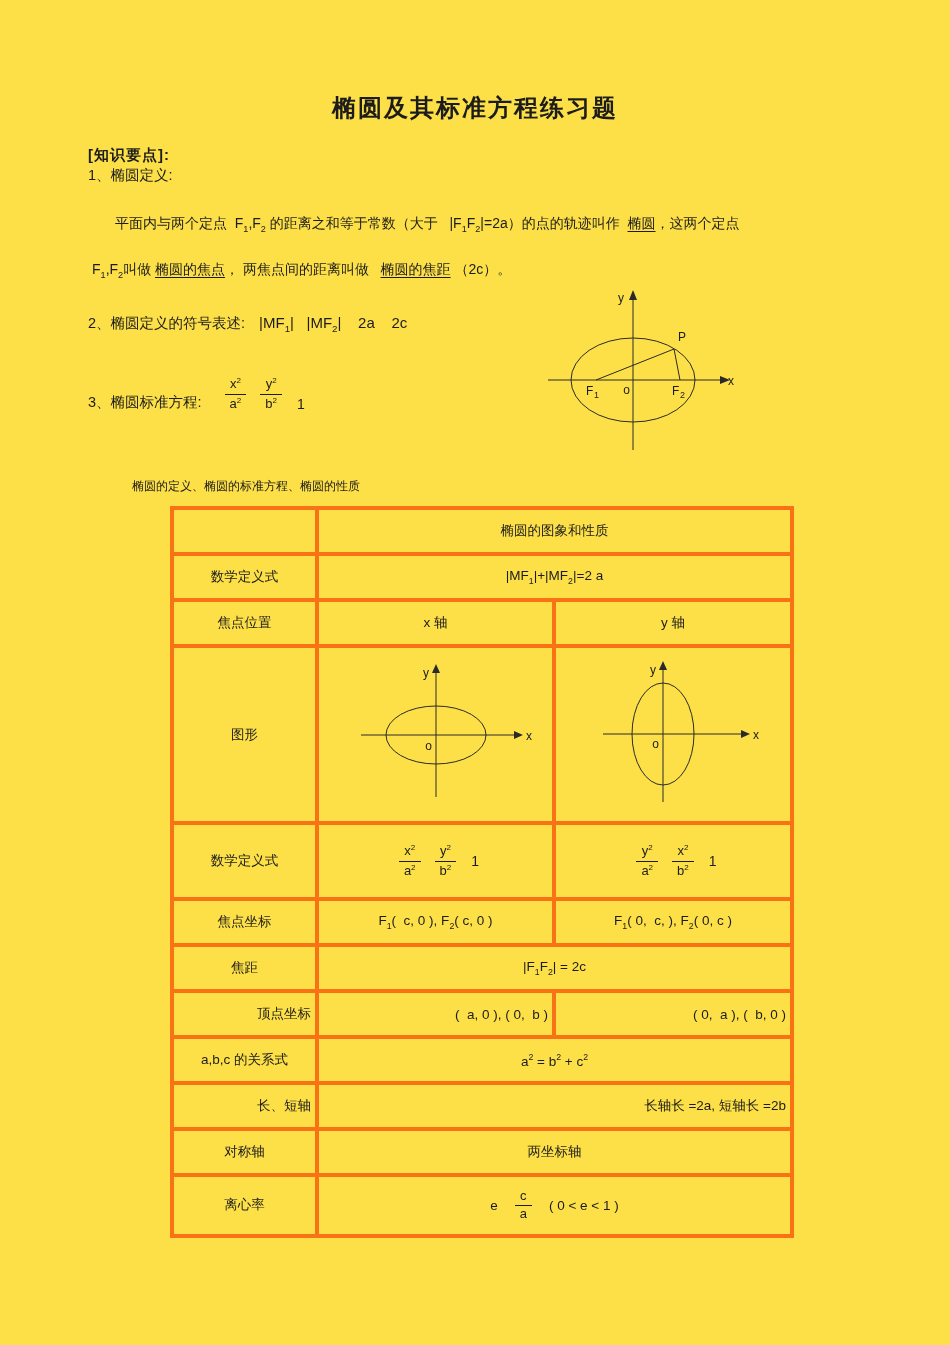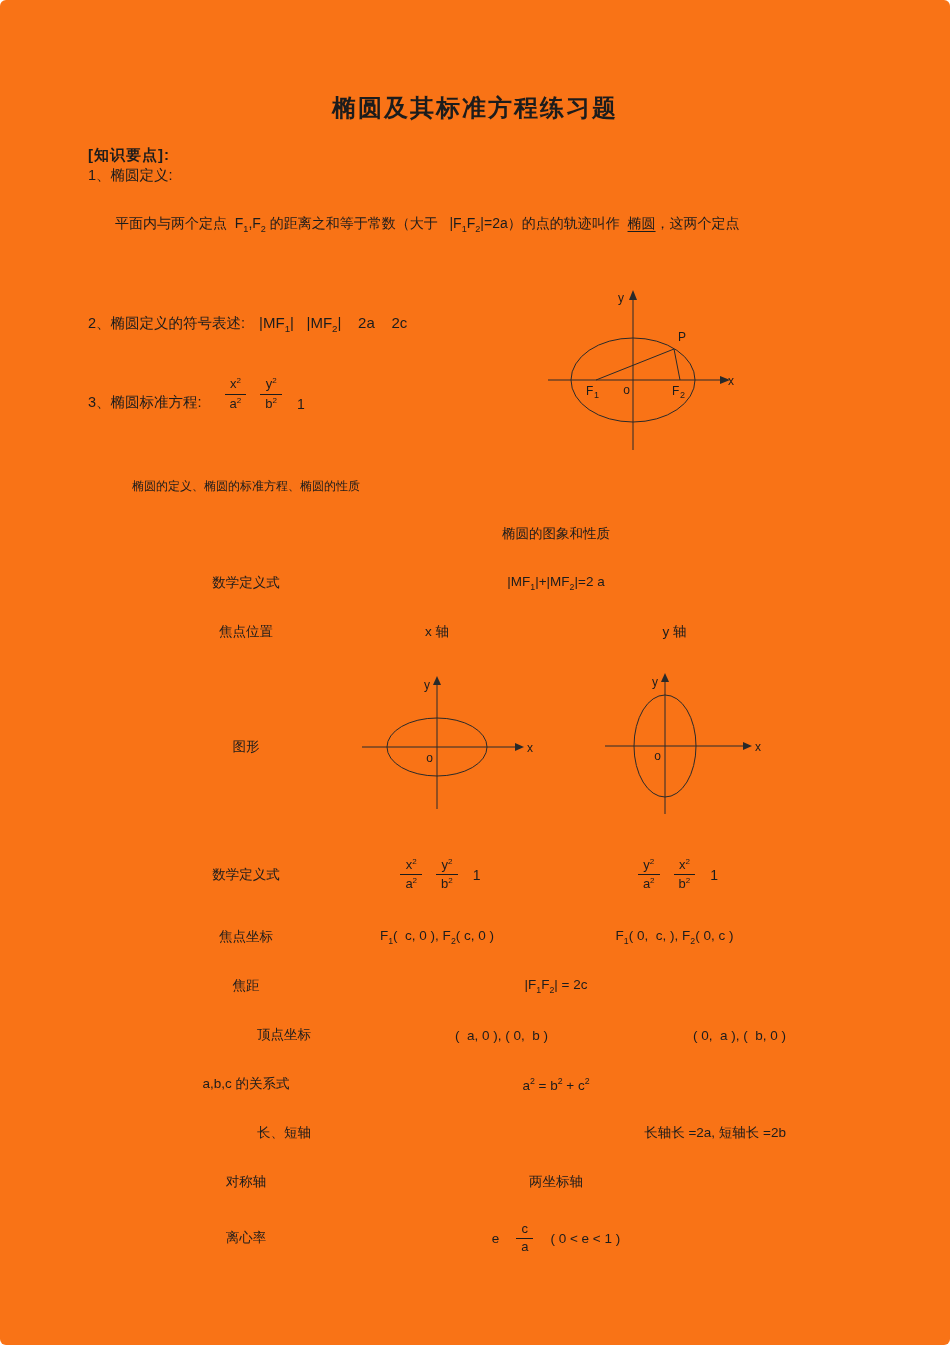--- a/index.html
+++ b/index.html
@@ -1,18 +1,18 @@
 <!DOCTYPE html>
 <html><head>
 <meta charset="utf-8">
 <style>
   * { box-sizing: border-box; margin: 0; padding: 0; }
   html, body { background: #ffffff; }
   body { font-family: "Liberation Sans", "DejaVu Sans", sans-serif; color: #1c1c1c; }
-  .page { position: relative; width: 950px; height: 1345px; background: #f97316; overflow: hidden; border-radius: 6px; }
+  .page { position: relative; width: 950px; height: 1345px; background: #fde047; overflow: hidden; }
 
   .title { position: absolute; top: 92px; left: 0; width: 100%; text-align: center;
            font-size: 24px; font-weight: 700; letter-spacing: 2px; }
 
   .kh    { position: absolute; left: 88px; top: 146px; font-size: 15px; font-weight: 600; letter-spacing: 1px; }
   .item1 { position: absolute; left: 88px; top: 166px; font-size: 14.5px; }
 
   .tokens { white-space: pre-wrap; }
   .tokens sub { font-size: 0.65em; }
   .tokens sup { font-size: 0.65em; }
@@ -38,38 +38,39 @@
   .diag-main { position: absolute; left: 538px; top: 288px; }
   svg line, svg ellipse { stroke: #2a2a2a; stroke-width: 1; fill: none; }
   svg polygon { fill: #2a2a2a; stroke: none; }
   svg text { font-family: "Liberation Sans", "DejaVu Sans", sans-serif; font-size: 12px; fill: #1c1c1c; }
   svg text.small { font-size: 9px; }
 
   .caption { position: absolute; left: 92px; top: 478px; font-size: 12px; margin-left: 40px; }
 
   table.props { position: absolute; left: 170px; top: 506px; width: 620px;
                 border-collapse: collapse; table-layout: fixed; font-size: 13.5px; }
-  table.props td { border: 7px solid #f97316; text-align: center; vertical-align: middle; padding: 12px 4px; }
+  table.props td { border: 4px solid #f97316; text-align: center; vertical-align: middle; padding: 12px 4px; }
   col.c1 { width: 145px; } col.c2 { width: 237px; } col.c3 { width: 238px; }
   tr.h32 td { height: 32px; } tr.h34 td { height: 34px; } tr.h33 td { height: 33px; text-align: right; }
   tr.h48 td { height: 48px; } tr.h76 td { height: 76px; } tr.h148 td { height: 148px; }
   .eqcell { display: flex; align-items: center; justify-content: center; }
   .ecc    { display: flex; align-items: center; justify-content: center; gap: 10px; }
 </style>
 </head>
 <body>
 
 <div class="page">
 
   <div class="title">椭圆及其标准方程练习题</div>
 
   <div class="kh">[知识要点]:</div>
   <div class="item1">1、椭圆定义:</div>
 
   <div class="p1 tokens"><span>平面内与两个定点  </span><span>F</span><sub>1</sub><span>,F</span><sub>2</sub><span> 的距离之和等于常数（大于   |F</span><sub>1</sub><span>F</span><sub>2</sub><span>|=2a）的点的轨迹叫作  </span><span class="u">椭圆</span><span>，这两个定点</span></div>
+  <div class="p2 tokens"><span>F</span><sub>1</sub><span>,F</span><sub>2</sub><span>叫做 </span><span class="u">椭圆的焦点</span><span>， 两焦点间的距离叫做   </span><span class="u">椭圆的焦距</span><span> （2c）。</span></div>
 
   <div class="item2">
     <span>2、椭圆定义的符号表述:</span><span class="formula tokens"><span>|MF</span><sub>1</sub><span>|</span><span>   |MF</span><sub>2</sub><span>|</span><span>    2a    2c</span></span>
   </div>
 
   <div class="item3">
     <span class="lbl">3、椭圆标准方程:</span>
     <span class="frac">
       <span class="num tokens"><span>x</span><sup>2</sup></span>
       <span class="den tokens"><span>a</span><sup>2</sup></span>

